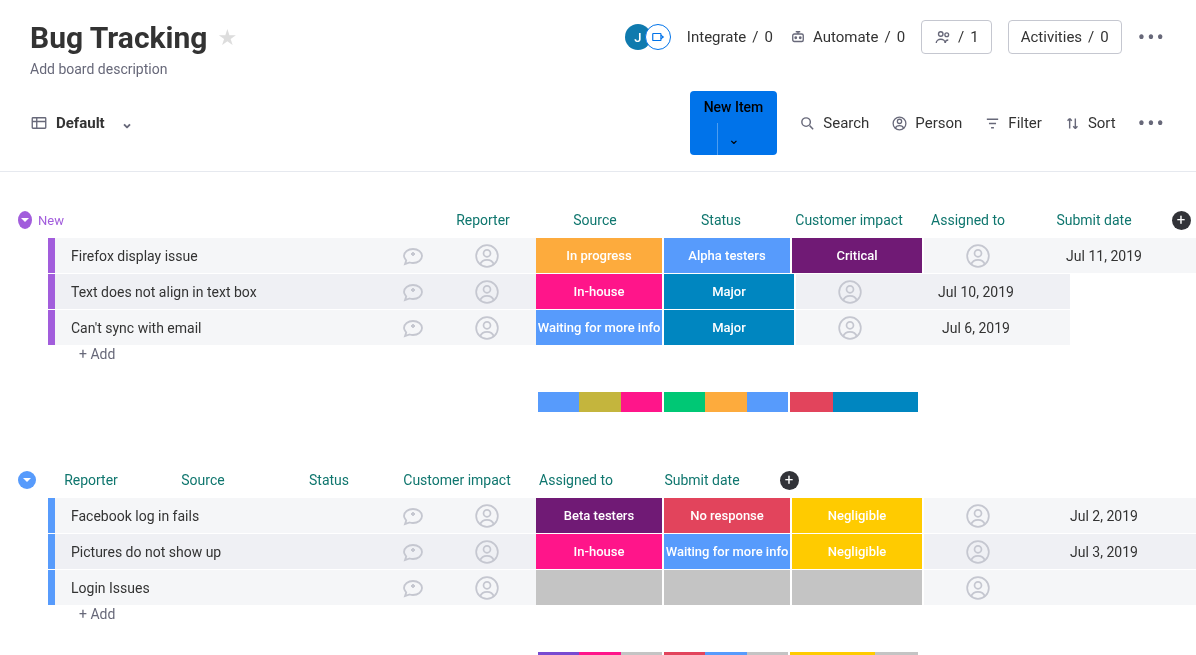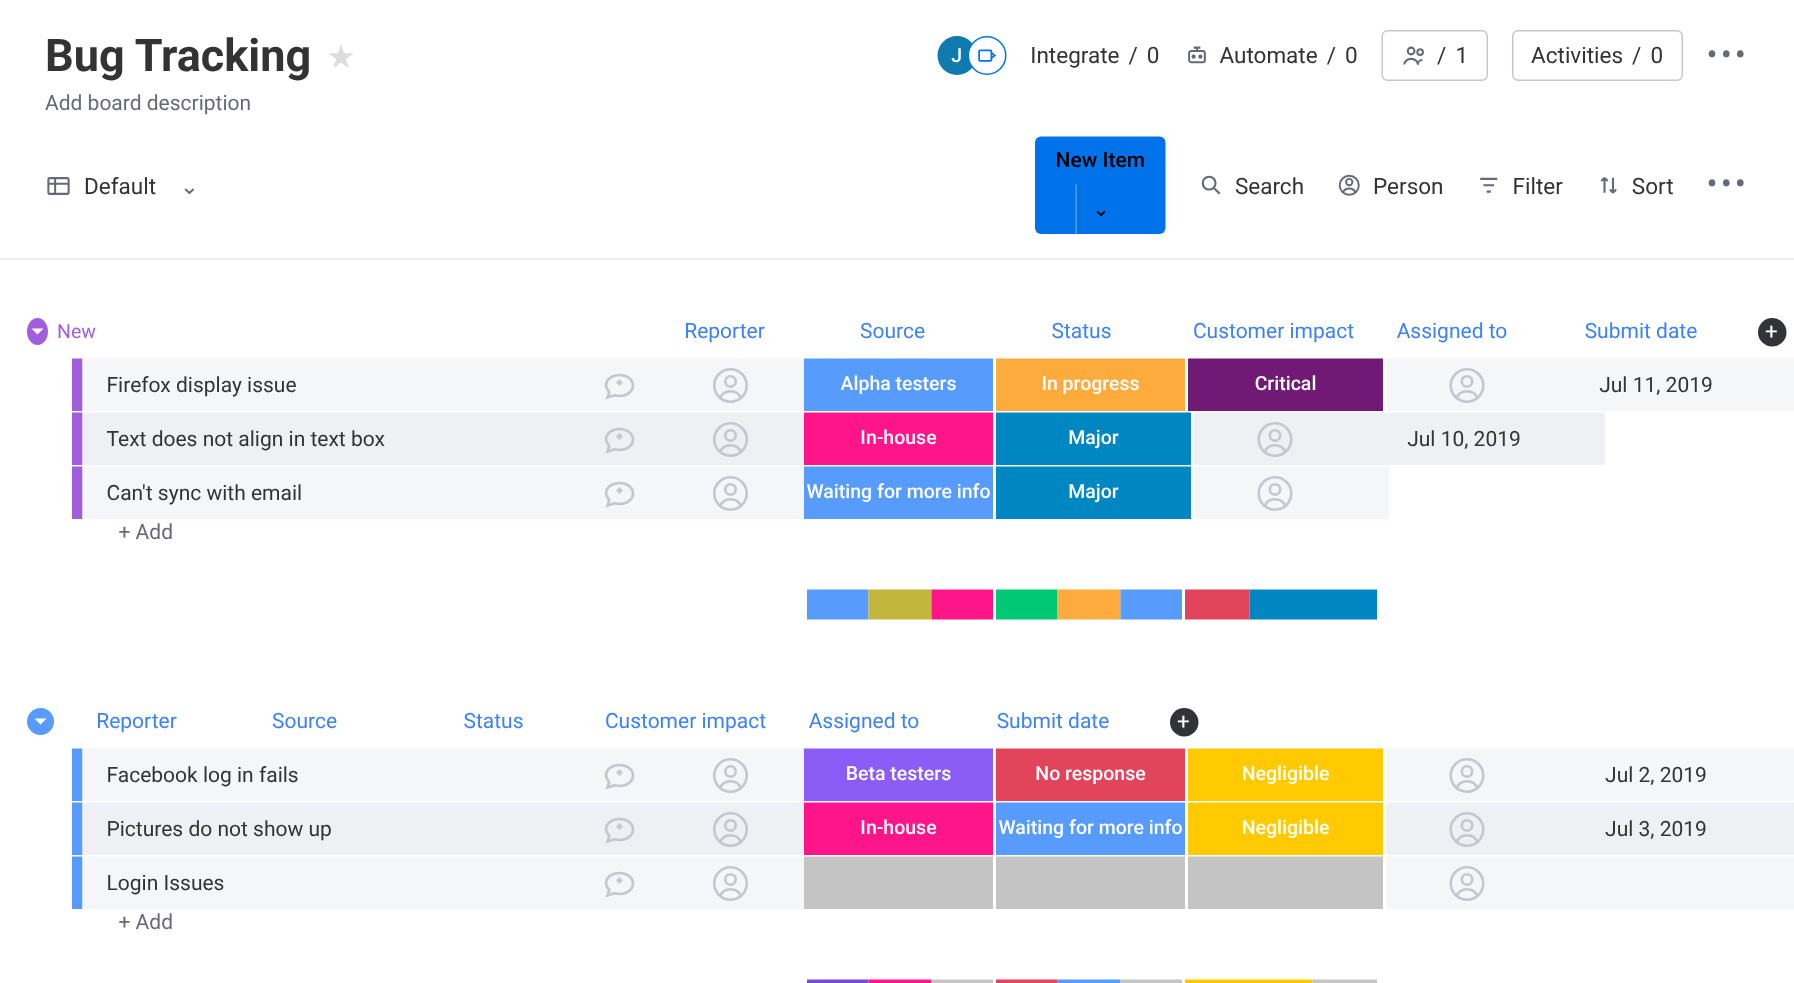--- a/index.html
+++ b/index.html
@@ -12,37 +12,37 @@
   .description { color: #676879; font-size: 14px; margin-top: 6px; cursor: pointer; }
   .header-right { display: flex; align-items: center; gap: 16px; }
   .avatar-pair { display: flex; align-items: center; }
   .avatar-circle { width: 26px; height: 26px; border-radius: 50%; background: #0f7aae; color: #fff; display: flex; align-items: center; justify-content: center; font-size: 13px; font-weight: 500; }
   .avatar-out { width: 26px; height: 26px; border-radius: 50%; border: 1.5px solid #0073ea; margin-left: -6px; background: #fff; display: flex; align-items: center; justify-content: center; color: #0073ea; }
   .hdr-link { display: flex; align-items: center; gap: 6px; color: #333; cursor: pointer; font-size: 15px; }
   .hdr-link svg { width: 18px; height: 18px; }
   .hdr-btn { display: flex; align-items: center; gap: 6px; padding: 7px 12px; border: 1px solid #c5c7d0; border-radius: 4px; cursor: pointer; font-size: 15px; color: #333; background:#fff;}
   .more-dots { font-size: 22px; color: #676879; cursor: pointer; letter-spacing: 2px; }
   .toolbar { display: flex; justify-content: space-between; align-items: center; padding: 14px 30px 16px 30px; border-bottom: 1px solid #e6e9ef; }
-  .view-btn { display: flex; align-items: center; gap: 8px; cursor: pointer; font-size: 15px; color: #333; }
+  .view-btn { display: flex; align-items: center; gap: 8px; cursor: pointer; font-size: 15px; color: #333; font-weight: bold; }
   .view-btn svg { width: 18px; height: 18px; }
   .chev { color: #676879; margin-left: 8px; }
   .toolbar-right { display: flex; align-items: center; gap: 22px; }
   .new-item-btn { background: #0073ea; color: #000000; border-radius: 4px; display: flex; align-items: center; cursor: pointer; overflow: hidden; flex-direction: column; }
   .new-item-btn .lbl { padding: 8px 14px; font-weight: 500; }
   .new-item-btn .dd { padding: 8px 10px; border-left: 1px solid rgba(255,255,255,0.3); }
   .tool-link { display: flex; align-items: center; gap: 7px; color: #333; cursor: pointer; font-size: 15px; }
   .tool-link svg { width: 17px; height: 17px; }
 
   .content { padding: 30px 0 0 18px; }
   .group { margin-bottom: 50px; }
   .group-header { display: flex; align-items: center; padding-left: 0; height: 36px; }
   .collapse-circle { width: 18px; height: 18px; border-radius: 50%; display: flex; align-items: center; justify-content: center; cursor: pointer; margin-right: 6px; }
   .collapse-circle svg { width: 10px; height: 10px; fill: #fff; }
   .group-title { font-size: 13px; font-weight: 400; flex: 0 0 396px; cursor: pointer; }
-  .col-head { text-align: center; color: #3b82f6; font-size: 14px; }
+  .col-head { text-align: center; color: #0f766e; font-size: 14px; }
   .c-reporter { flex: 0 0 98px; }
   .c-source { flex: 0 0 126px; }
   .c-status { flex: 0 0 126px; }
   .c-impact { flex: 0 0 130px; }
   .c-assigned { flex: 0 0 108px; text-align: center; }
   .c-date { flex: 0 0 144px; }
   .c-plus { flex: 0 0 30px; display:flex; align-items:center; justify-content:center; }
   .plus-circle { width: 19px; height: 19px; border-radius: 50%; background: #323338; color: #fff; display: flex; align-items: center; justify-content: center; font-size: 15px; line-height:1; cursor: pointer; }
 
   .rows { }
@@ -202,22 +202,22 @@
               <path d="M12 8v4M14 10h-4"></path>
             </svg>
           </div>
       <div class="avatar-cell cell-bg">
             <svg viewBox="0 0 24 24" fill="none" stroke="currentColor" stroke-width="1.6">
               <circle cx="12" cy="12" r="10"></circle>
               <circle cx="12" cy="9.5" r="3.2"></circle>
               <path d="M5.5 20c1.2-3.2 4-4.5 6.5-4.5s5.3 1.3 6.5 4.5"></path>
             </svg>
           </div>
+      <div class="status-cell c-status" style="background:#fdab3d">In progress</div>
       <div class="status-cell c-source" style="background:#579bfc">Alpha testers</div>
-      <div class="status-cell c-status" style="background:#fdab3d">In progress</div>
       <div class="status-cell c-impact" style="background:#701a75">Critical</div>
       <div class="assigned-cell cell-bg">
             <svg viewBox="0 0 24 24" fill="none" stroke="currentColor" stroke-width="1.6">
               <circle cx="12" cy="12" r="10"></circle>
               <circle cx="12" cy="9.5" r="3.2"></circle>
               <path d="M5.5 20c1.2-3.2 4-4.5 6.5-4.5s5.3 1.3 6.5 4.5"></path>
             </svg>
           </div>
       <div class="date-cell cell-bg">Jul 11, 2019</div>
       <div class="end-cell cell-bg"></div>
@@ -272,20 +272,21 @@
           </div>
       <div class="status-cell c-status" style="background:#579bfc">Waiting for more info</div>
       <div class="status-cell c-impact" style="background:#0086c0">Major</div>
       <div class="assigned-cell cell-bg">
             <svg viewBox="0 0 24 24" fill="none" stroke="currentColor" stroke-width="1.6">
               <circle cx="12" cy="12" r="10"></circle>
               <circle cx="12" cy="9.5" r="3.2"></circle>
               <path d="M5.5 20c1.2-3.2 4-4.5 6.5-4.5s5.3 1.3 6.5 4.5"></path>
             </svg>
           </div>
+      <div class="date-cell cell-bg">Jul 6, 2019</div>
       <div class="end-cell cell-bg"></div>
         </div>
       </div>
       <div class="add-row">
     <div class="stripe" style="background:#a25ddc"></div>
     <div class="add-text">+ Add</div>
     <div class="c-reporter empty-c"></div>
     <div class="blank-cell c-source" style="background:#f5f6f8;margin-right:2px"></div>
     <div class="blank-cell c-status" style="background:#f5f6f8;margin-right:2px"></div>
     <div class="blank-cell c-impact" style="background:#f5f6f8;margin-right:2px"></div>
@@ -337,21 +338,21 @@
               <path d="M12 8v4M14 10h-4"></path>
             </svg>
           </div>
       <div class="avatar-cell cell-bg">
             <svg viewBox="0 0 24 24" fill="none" stroke="currentColor" stroke-width="1.6">
               <circle cx="12" cy="12" r="10"></circle>
               <circle cx="12" cy="9.5" r="3.2"></circle>
               <path d="M5.5 20c1.2-3.2 4-4.5 6.5-4.5s5.3 1.3 6.5 4.5"></path>
             </svg>
           </div>
-      <div class="status-cell c-source" style="background:#8b5cf6">Beta testers</div>
+      <div class="status-cell c-source" style="background:#701a75">Beta testers</div>
       <div class="status-cell c-status" style="background:#e2445c">No response</div>
       <div class="status-cell c-impact" style="background:#ffcb00">Negligible</div>
       <div class="assigned-cell cell-bg">
             <svg viewBox="0 0 24 24" fill="none" stroke="currentColor" stroke-width="1.6">
               <circle cx="12" cy="12" r="10"></circle>
               <circle cx="12" cy="9.5" r="3.2"></circle>
               <path d="M5.5 20c1.2-3.2 4-4.5 6.5-4.5s5.3 1.3 6.5 4.5"></path>
             </svg>
           </div>
       <div class="date-cell cell-bg">Jul 2, 2019</div>

